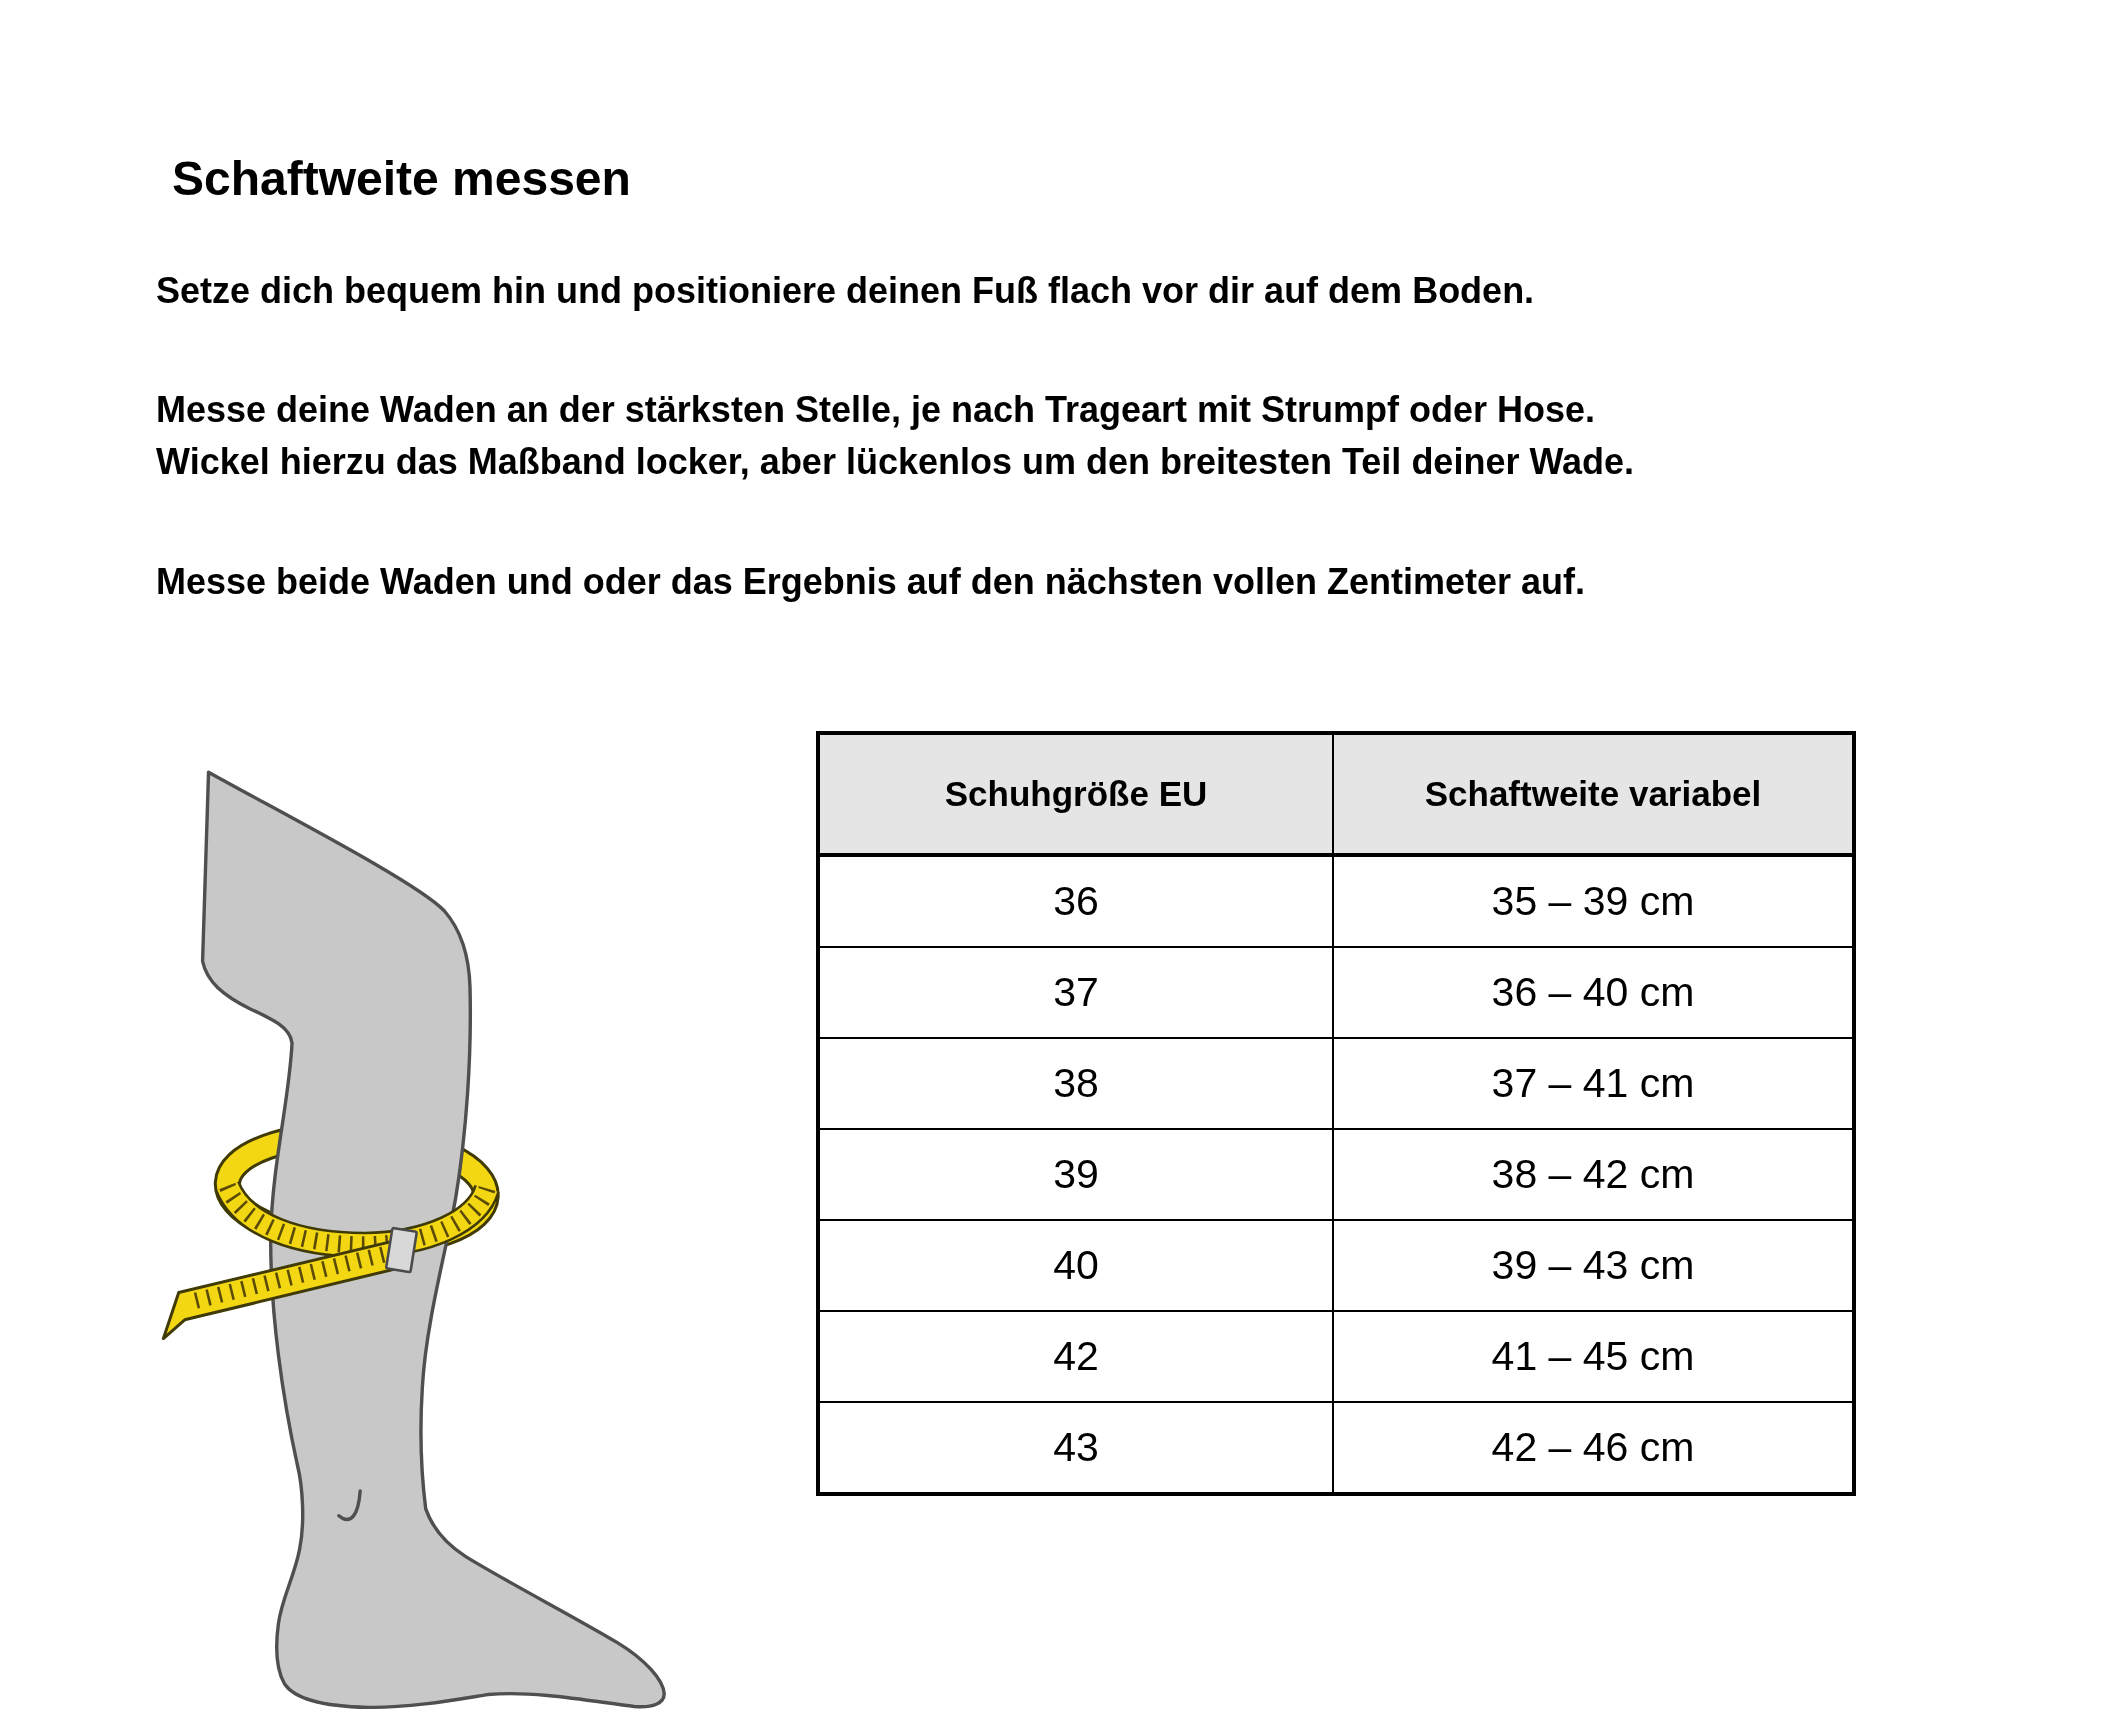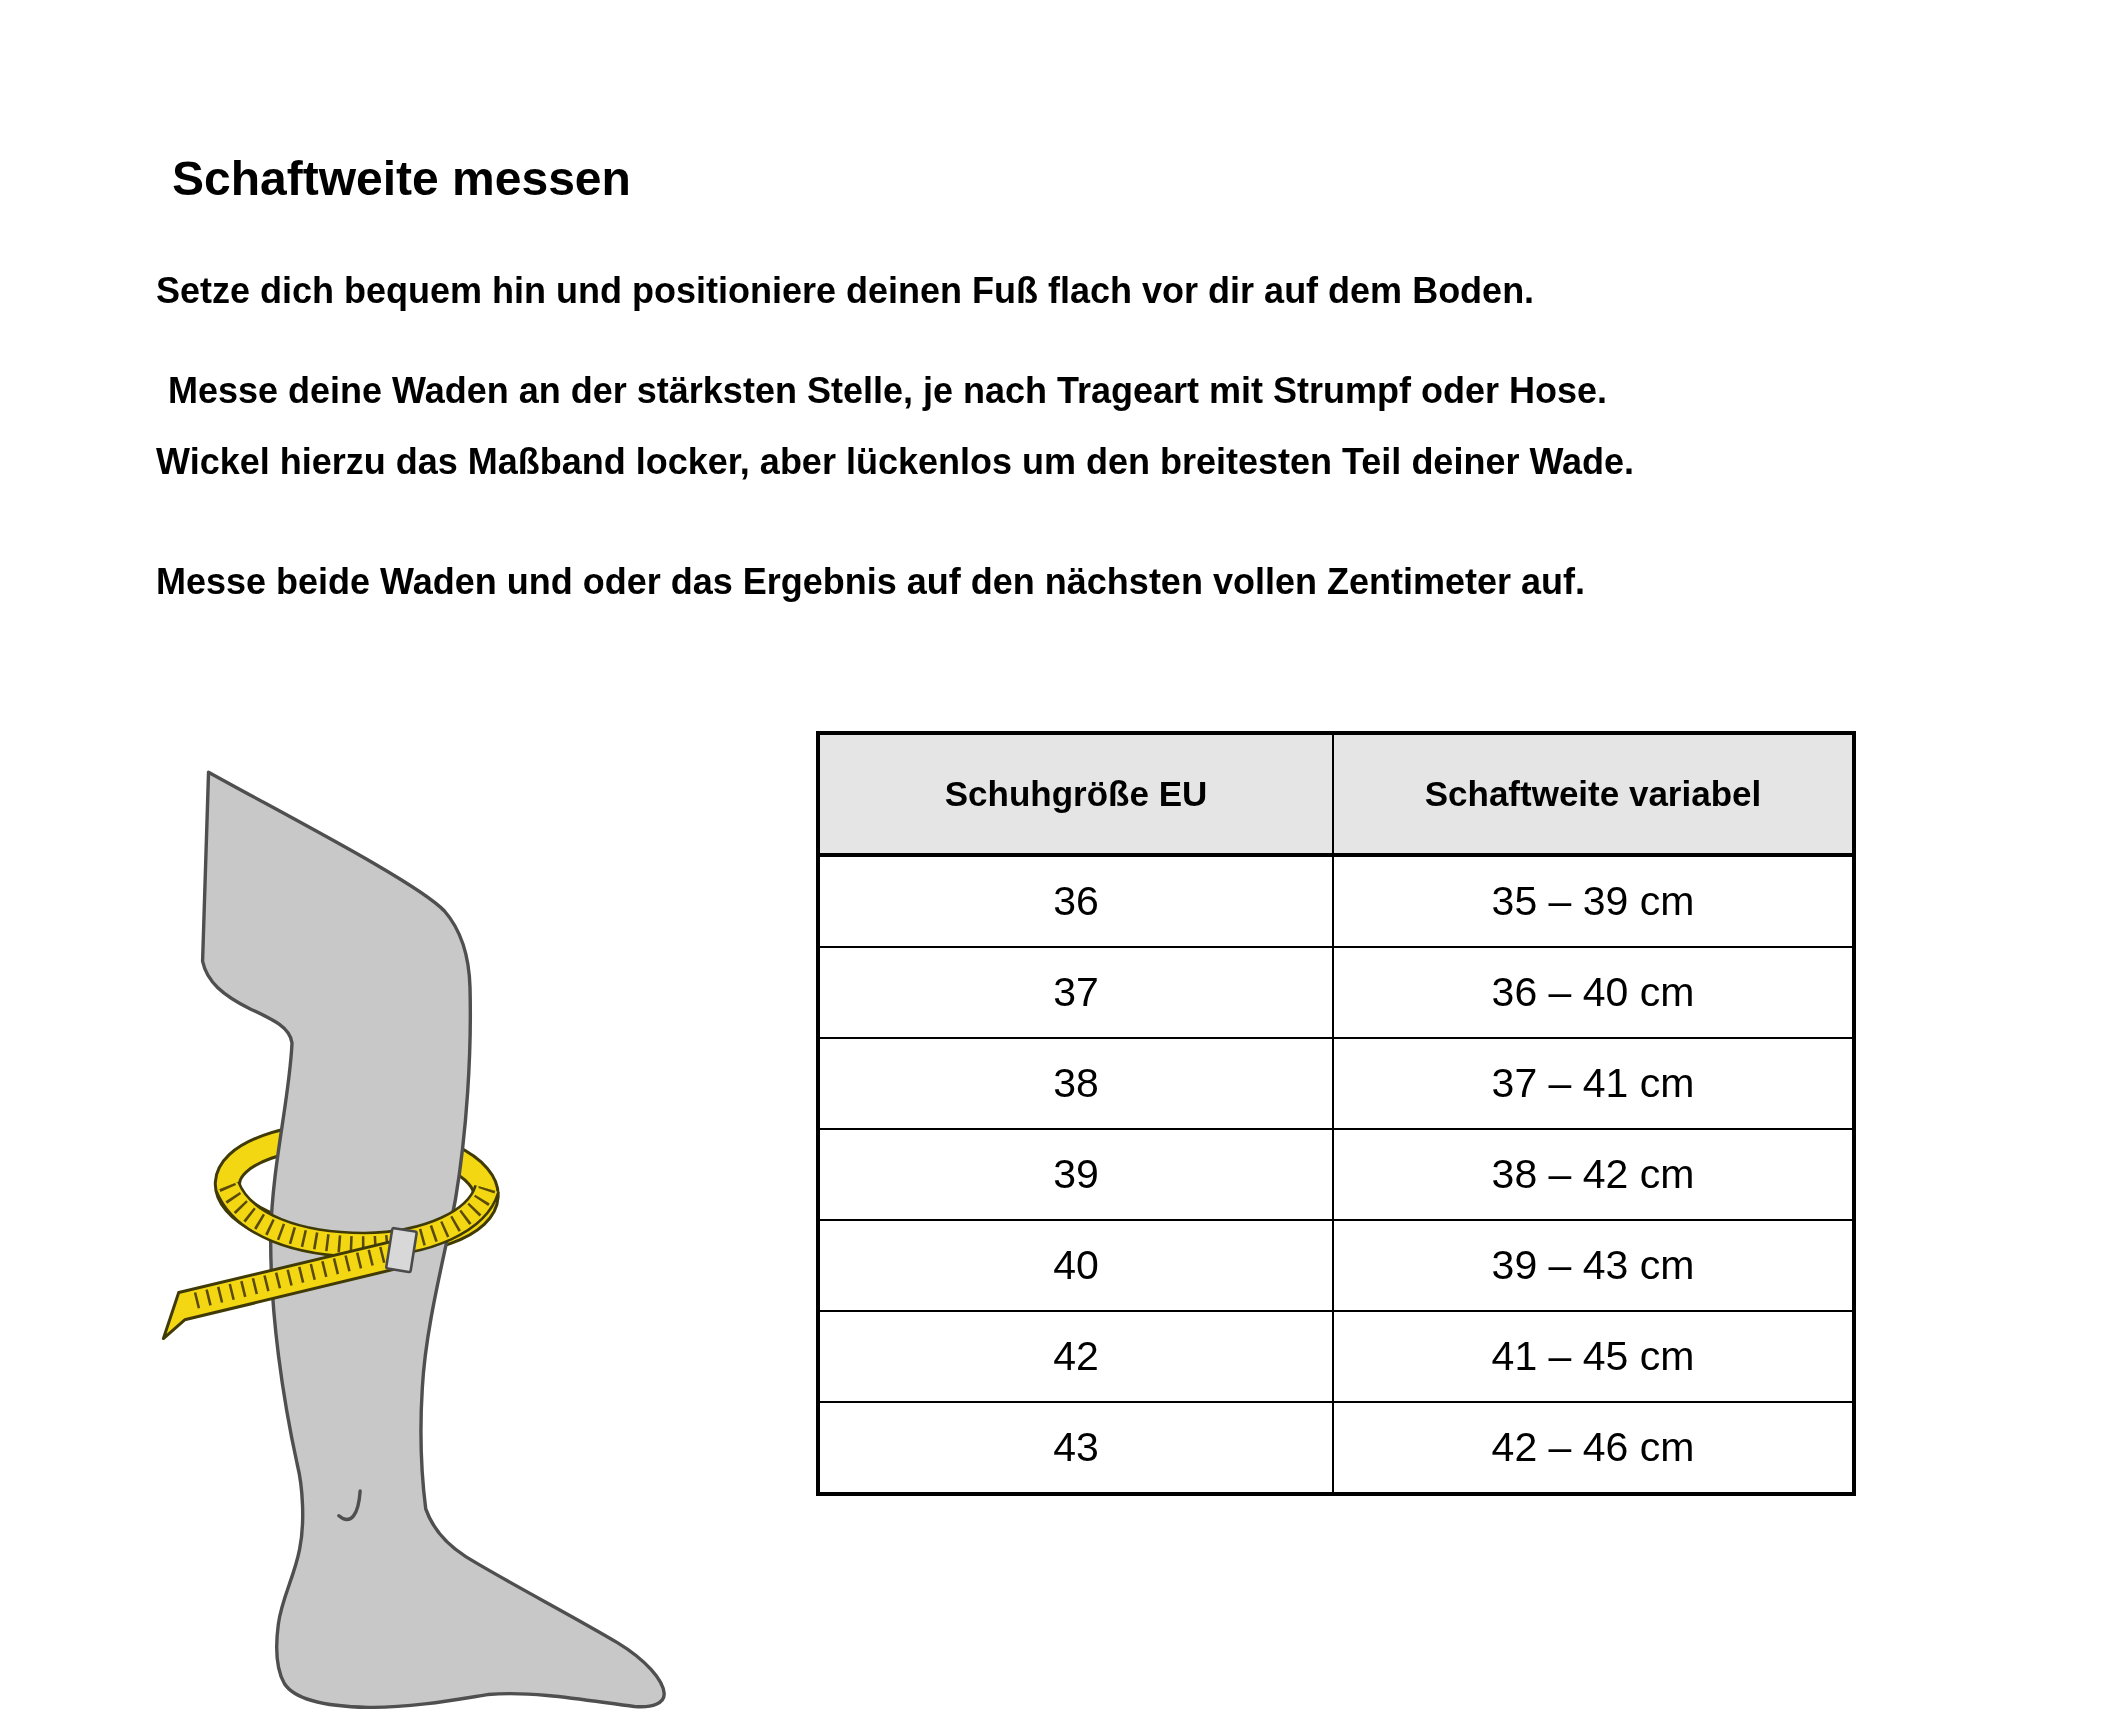--- a/index.html
+++ b/index.html
@@ -24,21 +24,21 @@
   .para {
     position: absolute;
     left: 156px;
     margin: 0;
     font-size: 36px;
     font-weight: bold;
     line-height: 1;
     white-space: nowrap;
   }
   .para.p1 { top: 273px; }
-  .para.p2 { top: 373px; margin-left: 12px; }
+  .para.p2 { top: 392px; }
   .para.p3 { top: 444px; }
   .para.p4 { top: 564px; }
 
   .leg-illustration {
     position: absolute;
     left: 102px;
     top: 733px;
     width: 673px;
     height: 1005px;
   }

